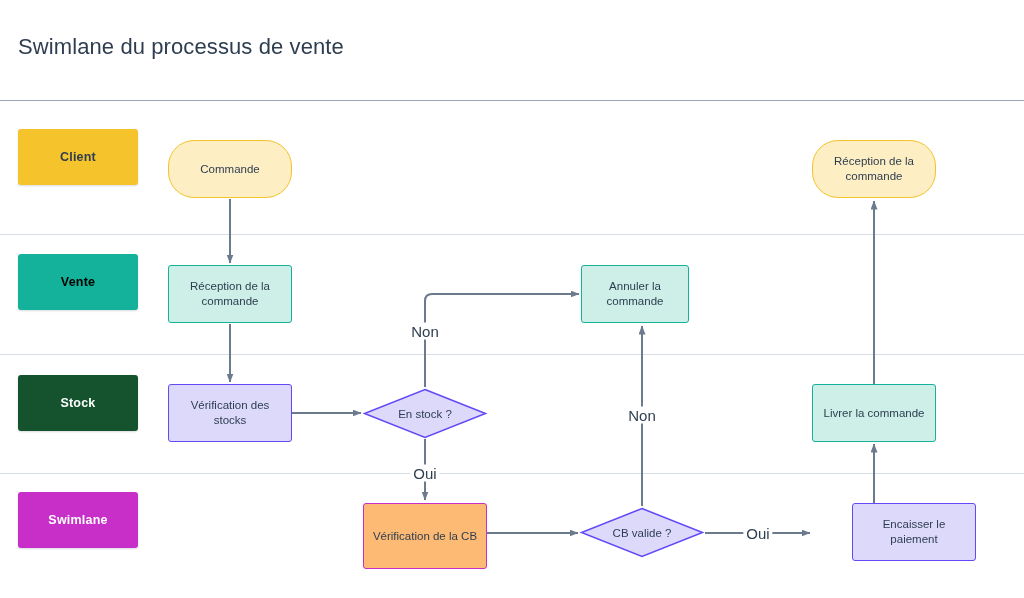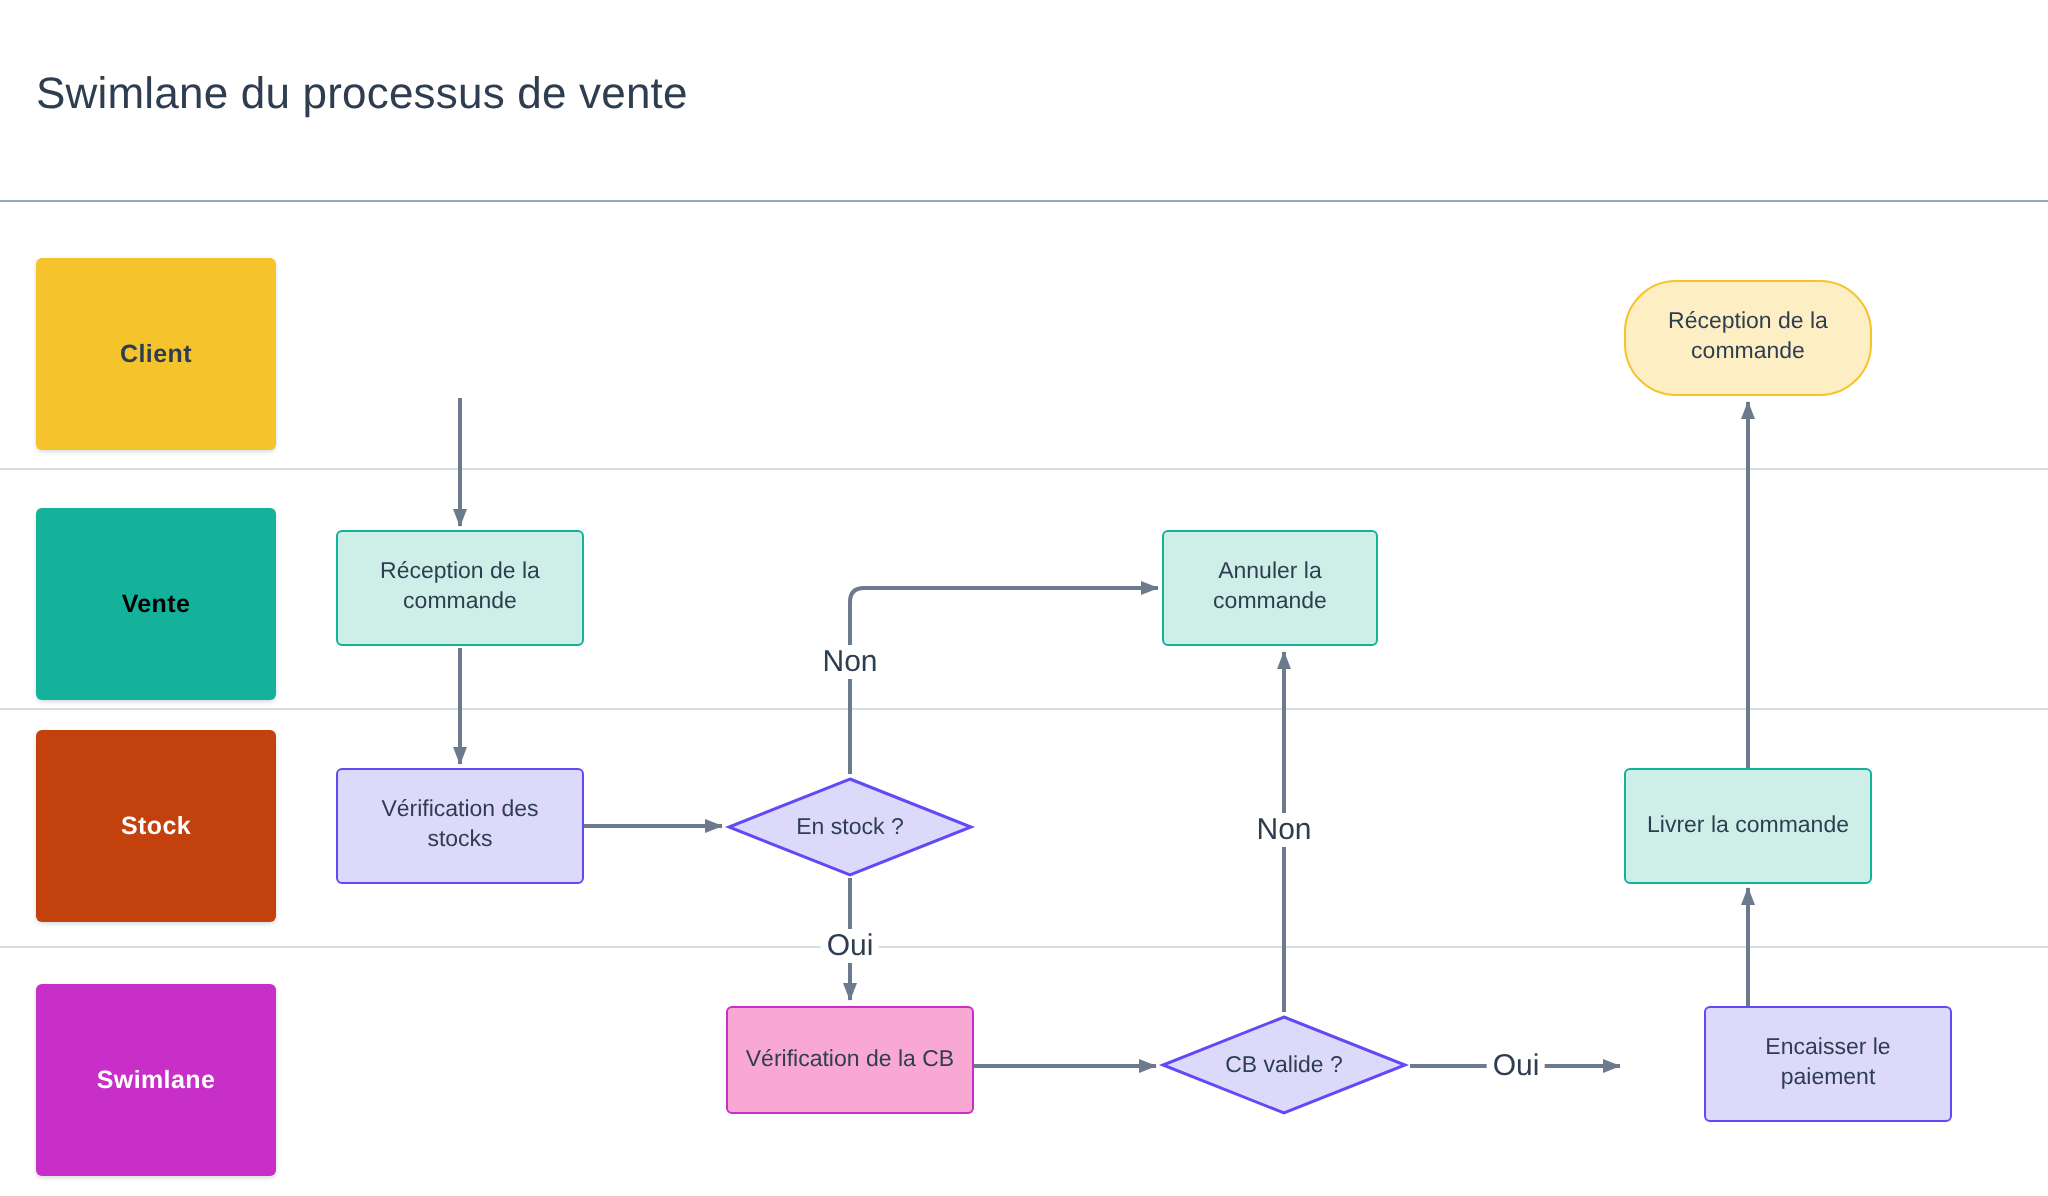--- a/index.html
+++ b/index.html
@@ -57,21 +57,21 @@
     width: 1024px;
     height: 1px;
     background: #d6dde6;
   }
 
   
   .lane-chip {
     position: absolute;
     left: 18px;
     width: 120px;
-    height: 96px;
+    height: 56px;
     border-radius: 3px;
     display: flex;
     align-items: center;
     justify-content: center;
     font-size: 12.5px;
     font-weight: 600;
     letter-spacing: .2px;
     box-shadow: 0 1px 2px rgba(40,50,70,.18);
     box-sizing: border-box;
   }
@@ -143,27 +143,30 @@
   <div class="lane-divider" style="top: 133px; background: rgb(214, 221, 230);"></div>
   <div class="lane-divider" style="top: 253px; background: rgb(214, 221, 230);"></div>
   <div class="lane-divider" style="top: 372px; background: rgb(214, 221, 230);"></div>
 
   <div class="lane-chip" style="top: 28px; background: rgb(245, 195, 44); color: rgb(46, 62, 80);">
     <span>Client</span>
   </div>
   <div class="lane-chip" style="top: 153px; background: rgb(20, 177, 155); color: #000000;">
     <span>Vente</span>
   </div>
-  <div class="lane-chip" style="top: 264px; background: #c2410c; color: rgb(255, 255, 255); align-items: center;">
+  <div class="lane-chip" style="top: 274px; background: #14532d; color: rgb(255, 255, 255); align-items: center;">
     <span>Stock</span>
   </div>
   <div class="lane-chip" style="top: 391px; background: rgb(199, 47, 200); color: rgb(255, 255, 255);">
     <span>Swimlane</span>
   </div>
 
+  <div class="node round" style="left: 168px; top: 39px; width: 124px; height: 58px; background: rgb(253, 238, 196); color: rgb(46, 62, 80); border-color: rgb(245, 195, 44);">
+    <span>Commande</span>
+  </div>
 
   <div class="node round" style="left: 812px; top: 39px; width: 124px; height: 58px; background: rgb(253, 238, 196); color: rgb(46, 62, 80); border-color: rgb(245, 195, 44);">
     <span>Réception de la commande</span>
   </div>
 
   <div class="node rect" style="left: 168px; top: 164px; width: 124px; height: 58px; background: rgb(205, 239, 231); color: rgb(46, 62, 80); border-color: rgb(20, 177, 155);">
     <span>Réception de la commande</span>
   </div>
 
   <div class="node rect" style="left: 581px; top: 164px; width: 108px; height: 58px; background: rgb(205, 239, 231); color: rgb(46, 62, 80); border-color: rgb(20, 177, 155);">
@@ -178,21 +181,21 @@
     <svg width="124" height="51" viewBox="0 0 124 51">
       <polygon points="62,1.5 122.5,25.5 62,49.5 1.5,25.5" fill="#ddd9fb" stroke="#6149f6" stroke-width="1.5"></polygon>
     </svg>
     <div class="diamond-label">En stock ?</div>
   </div>
 
   <div class="node rect" style="left: 812px; top: 283px; width: 124px; height: 58px; background: rgb(205, 239, 231); color: rgb(46, 62, 80); border-color: rgb(20, 177, 155);">
     <span>Livrer la commande</span>
   </div>
 
-  <div class="node rect" style="left: 363px; top: 402px; width: 124px; height: 54px; background: #f9a8d4; color: rgb(46, 62, 80); border-color: rgb(199, 47, 200);">
+  <div class="node rect" style="left: 363px; top: 402px; width: 124px; height: 66px; background: #fdba74; color: rgb(46, 62, 80); border-color: rgb(199, 47, 200);">
     <span>Vérification de la CB</span>
   </div>
 
   <div class="diamond-wrap" style="left:580px; top:406px; width:124px; height:51px;">
     <svg width="124" height="51" viewBox="0 0 124 51">
       <polygon points="62,1.5 122.5,25.5 62,49.5 1.5,25.5" fill="#ddd9fb" stroke="#6149f6" stroke-width="1.5"></polygon>
     </svg>
     <div class="diamond-label">CB valide ?</div>
   </div>
 

